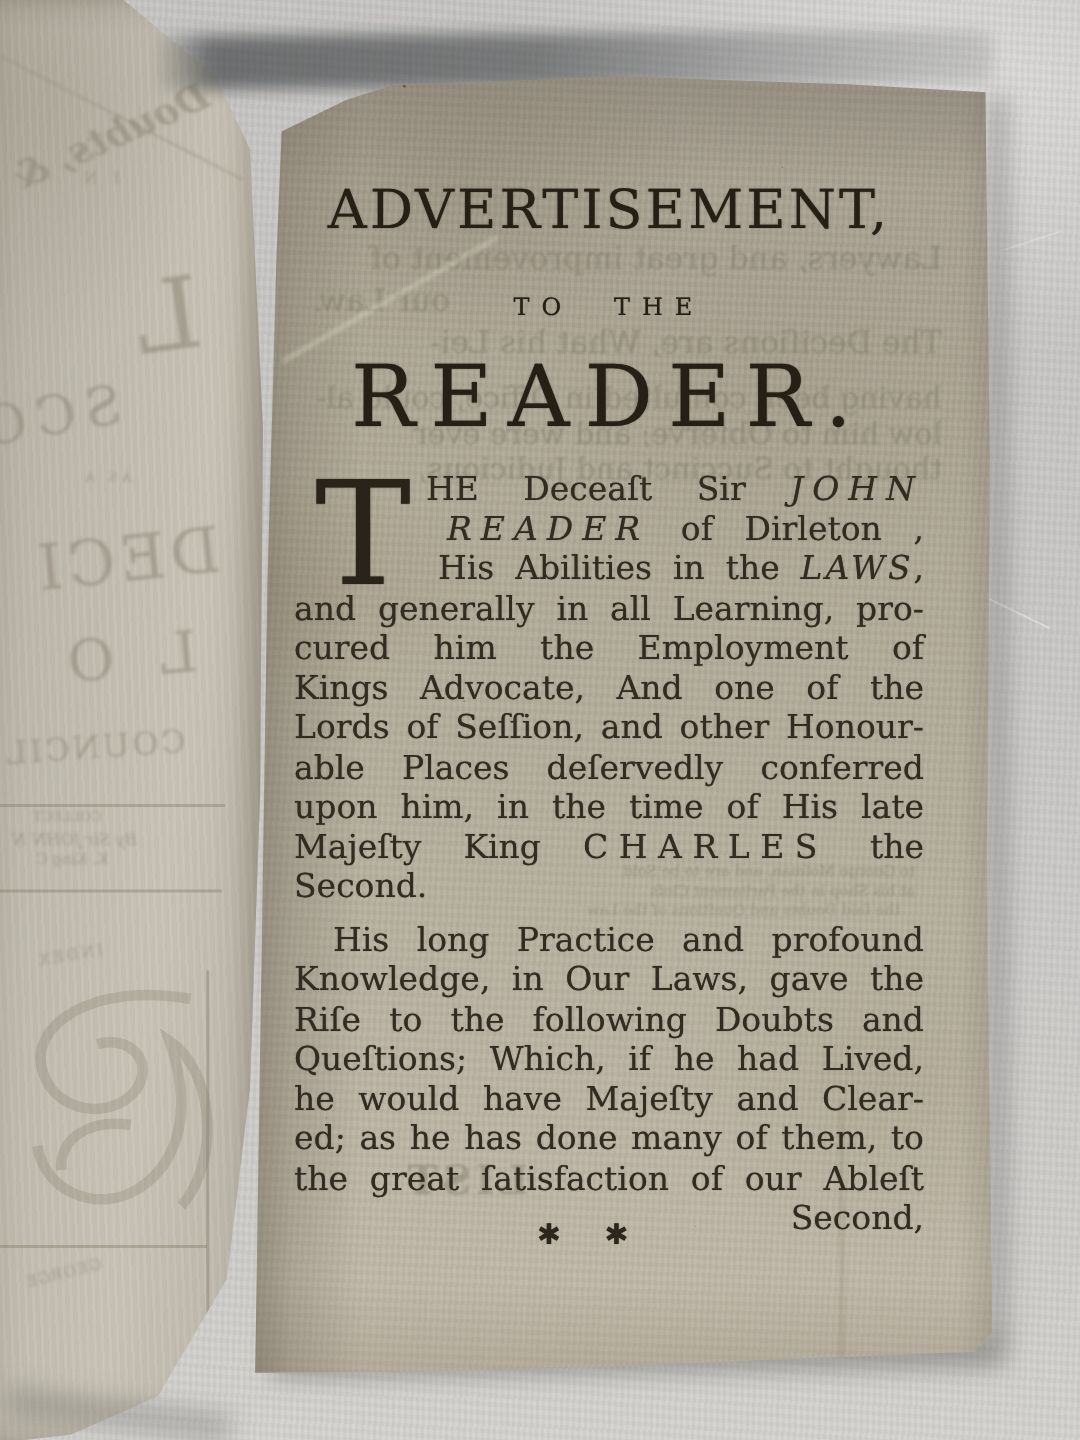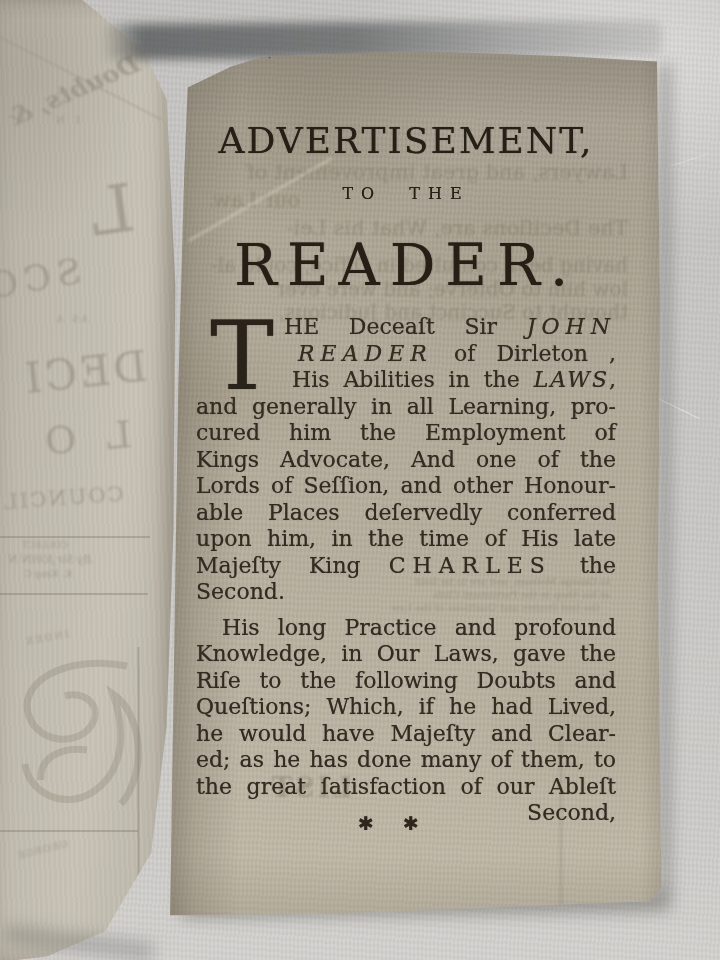--- a/index.html
+++ b/index.html
@@ -93,21 +93,21 @@
   .mg6{left:34px;top:256px;width:434px;font-size:20px;}
   .mg7{left:160px;top:532px;width:290px;font-size:10px;opacity:.45;}
   .mg8{left:150px;top:545px;width:300px;font-size:10px;opacity:.45;}
   .mg9{left:140px;top:558px;width:300px;font-size:10px;opacity:.4;}
   .mg10{left:58px;top:728px;width:134px;font-size:27px;font-weight:bold;letter-spacing:3px;opacity:.42;}
 
   
   .heads{position:absolute;left:36px;top:0;width:420px;text-align:center;color:#251f16;}
   .h1{position:absolute;left:0;top:76px;width:100%;font-size:36px;letter-spacing:2px;white-space:nowrap;
     text-shadow:0 0 .8px rgba(40,33,24,.8);}
-  .h2{position:absolute;left:0;top:140px;width:100%;font-size:16px;letter-spacing:8px;word-spacing:14px;
+  .h2{position:absolute;left:0;top:151px;width:100%;font-size:16px;letter-spacing:8px;word-spacing:14px;
     text-shadow:0 0 .6px rgba(40,33,24,.8);}
   .h3{position:absolute;left:0;top:188px;width:100%;font-size:57px;letter-spacing:10px;white-space:nowrap;
     text-shadow:0 0 .9px rgba(40,33,24,.8);}
   .drop-cap{position:absolute;left:50px;top:276px;font-size:96px;line-height:72px;color:#29231a;
     text-shadow:0 0 1px rgba(40,33,24,.7);}
   .body{position:absolute;left:36px;top:270px;width:420px;color:#322b21;font-size:22px;
     text-shadow:0 0 .7px rgba(45,38,28,.65);}
   .line{line-height:26.5px;min-height:26.5px;white-space:nowrap;}
   .just{text-align:justify;text-align-last:justify;white-space:normal;}
   .left{text-align:left;}

